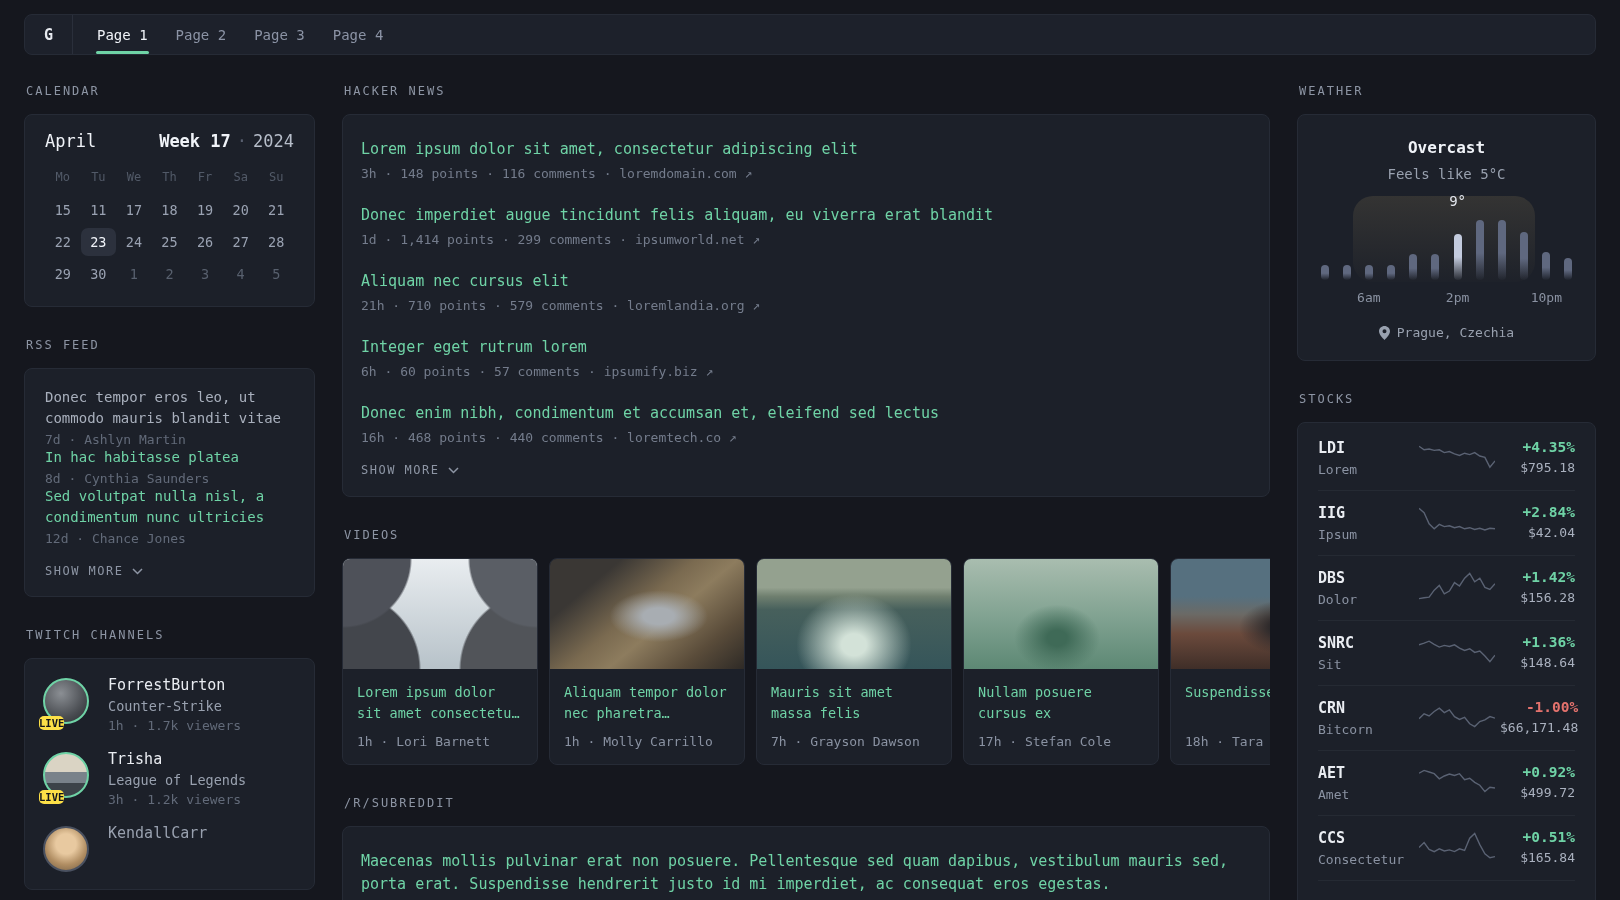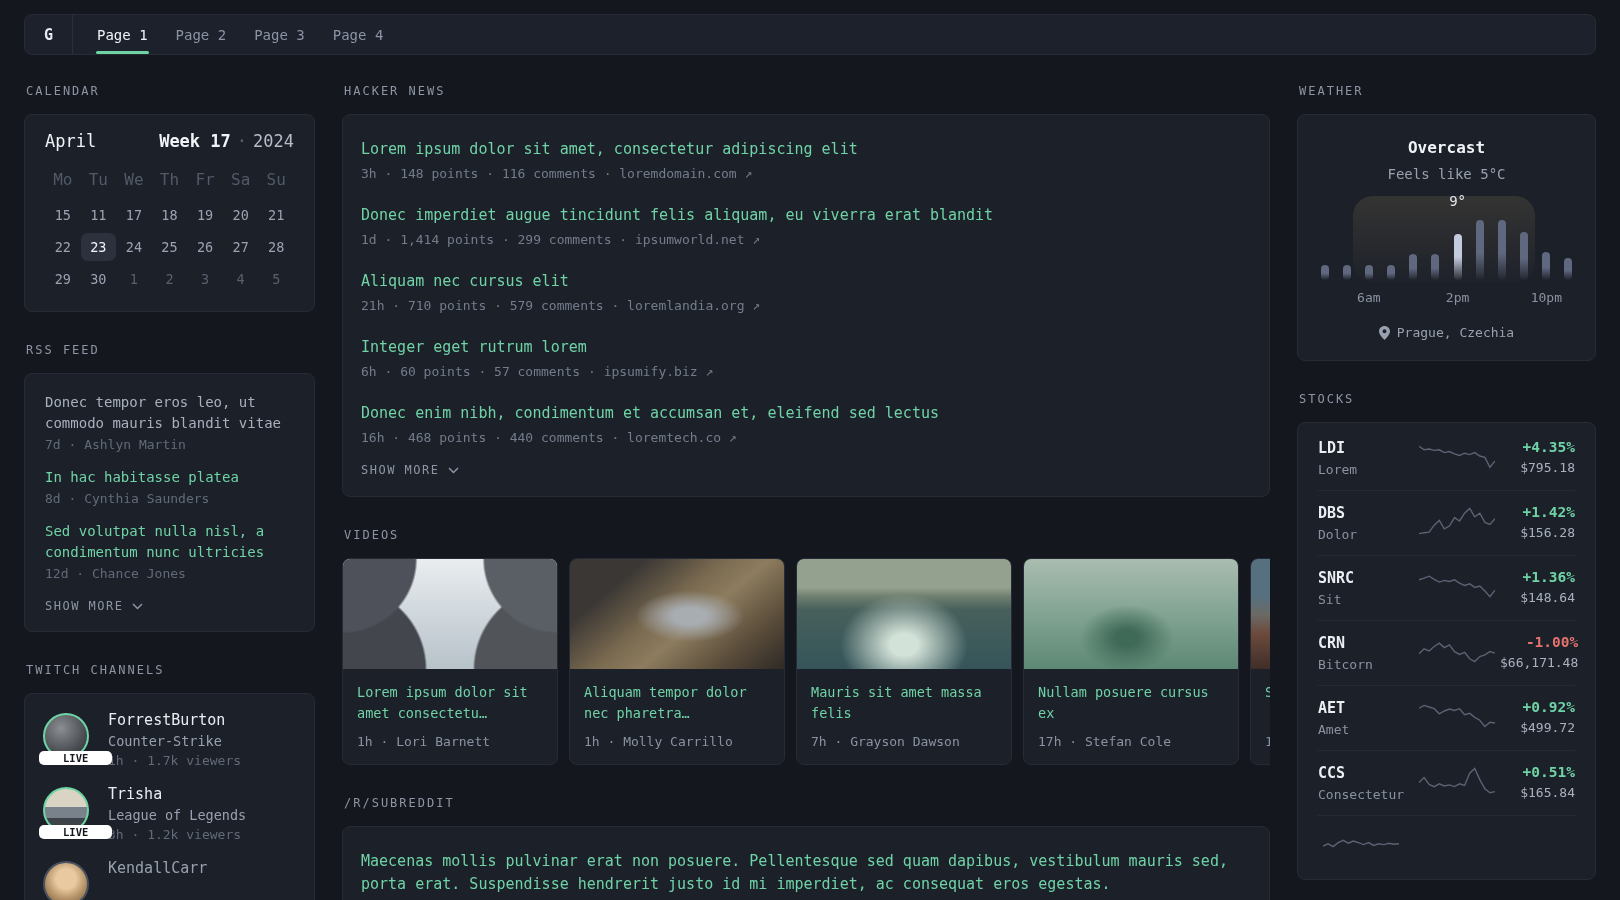--- a/index.html
+++ b/index.html
@@ -51,64 +51,64 @@
 
   
   .calendar-card{padding:16px 20px 18px}
   .cal-top{display:flex;justify-content:space-between;align-items:baseline}
   .cal-month{font-size:17px;color:#f0f3f8}
   .cal-week{font-size:17px;color:#b6bdc9}
   .cal-week b{color:#f0f3f8}
   .cal-dot{color:#596070;margin:0 6px;font-style:normal}
   .cal-grid{display:grid;grid-template-columns:repeat(7,1fr);margin-top:15px;
     row-gap:4px;text-align:center}
-  .cal-dow{font-size:16px;color:#525a68;padding:4px 0 8px}
+  .cal-dow{font-size:12px;color:#525a68;padding:4px 0 8px}
   .cal-day{font-size:13.5px;color:#9aa2b2;height:28px;line-height:28px;border-radius:7px}
   .cal-day.dim{color:#58606e}
   .cal-day.selected{background:#2c313d;color:#f0f3f8}
 
   
   .rss-card{padding:18px 20px}
-  .feed-item+.feed-item{margin-top:15px}
+  .feed-item+.feed-item{}
   .feed-title{display:block;font-size:14px;line-height:21px;color:var(--accent)}
   .feed-title.read{color:#a9b0bd}
   .feed-meta{font-size:13px;color:var(--txt-dim);margin-top:3px}
   .show-more{display:inline-flex;align-items:center;gap:8px;font-size:12px;
     letter-spacing:1.5px;color:#8d95a4;margin-top:18px;cursor:pointer;background:none;border:none;
     font-family:inherit;padding:0}
   .show-more svg{stroke:#8d95a4}
 
   
   .twitch-card{padding:17px 18px}
   .channel{display:flex;gap:17px;align-items:flex-start}
   .channel+.channel{margin-top:17px}
   .avatar-wrap{position:relative;flex:none;width:48px;padding-top:2px}
   .avatar{display:block;width:46px;height:46px;border-radius:50%;
     border:2px solid var(--accent)}
   .channel.offline .avatar{border-color:#4a5160}
-  .live-badge{position:absolute;left:-4px;bottom:-6px;background:#ffffff;color:#13161c;
-    font-size:10.5px;font-weight:bold;padding:1px 24px;border-radius:5px}
+  .live-badge{position:absolute;left:-4px;bottom:-6px;background:#fde047;color:#13161c;
+    font-size:10.5px;font-weight:bold;padding:1px 0;border-radius:5px}
   .channel-name{display:block;font-size:15px;color:#eaedf2}
   .channel.offline .channel-name{color:#99a1af}
   .channel-game{font-size:13.5px;color:#99a1af;margin-top:4px}
   .channel-meta{font-size:13px;color:var(--txt-dim);margin-top:4px}
   .av-forrest{background:radial-gradient(circle at 38% 32%,#8b8f94,#4a4d52 62%,#2a2c30)}
   .av-trisha{background:linear-gradient(#dad4c4 0 44%,#79828a 44% 68%,#3c4349 68%)}
   .av-kendall{background:radial-gradient(circle at 50% 38%,#e8c9a0 0 30%,#b08d62 62%,#6e5a42)}
 
   
   .posts-card{padding:23px 18px 19px}
   .post+.post{margin-top:23px}
   .post-title{display:block;font-size:15px;line-height:23px;color:var(--accent)}
   .post-meta{margin-top:5px;font-size:13px;color:var(--txt-meta)}
   .post-source{color:var(--txt-meta)}
 
   
   .videos{display:flex;gap:11px;overflow:hidden}
-  .video-card{width:216px;flex:none;background:var(--card-bg);
+  .video-card{width:196px;flex:none;background:var(--card-bg);
     border:1px solid var(--card-border);border-radius:8px;overflow:hidden;display:block}
   .thumb{height:110px}
   .video-title{margin:13px 14px 0;font-size:13.5px;line-height:21px;color:var(--accent);height:42px;overflow:hidden}
   .video-meta{margin:10px 14px 15px;font-size:13px;color:#8a92a2}
   .thumb-cross{background-image:
     radial-gradient(circle at 0 0,#4e5159 0 30%,transparent 31%),
     radial-gradient(circle at 100% 0,#5a5e65 0 30%,transparent 31%),
     radial-gradient(circle at 0 100%,#43464c 0 34%,transparent 35%),
     radial-gradient(circle at 100% 100%,#515459 0 34%,transparent 35%),
     linear-gradient(#e9edf0,#b7c2c9)}
@@ -410,20 +410,35 @@
                   <polyline points="0.0,7.2 5.1,10.8 10.1,10.0 15.2,11.4 20.3,10.8 25.3,13.6 30.4,12.5 35.5,14.8 40.5,16.4 45.6,14.2 50.7,15.6 55.7,13.6 60.8,17.0 65.9,18.4 70.9,28.2 76.0,22.0"></polyline>
                 </svg>
               </div>
               <div class="stock-vals">
                 <div class="stock-change up">+4.35%</div>
                 <div class="stock-price">$795.18</div>
               </div>
             </div>
             <div class="stock">
               <div class="stock-id">
+                <div class="stock-sym">IIG</div>
+                <div class="stock-name">Ipsum</div>
+              </div>
+              <div class="stock-chart">
+                <svg width="76" height="34">
+                  <polyline points="0.0,4.4 5.1,8.6 10.1,19.8 15.2,24.8 20.3,20.4 25.3,22.6 30.4,21.8 35.5,23.7 40.5,22.6 45.6,24.8 50.7,23.7 55.7,25.4 60.8,24.3 65.9,26.0 70.9,24.3 76.0,24.8"></polyline>
+                </svg>
+              </div>
+              <div class="stock-vals">
+                <div class="stock-change up">+2.84%</div>
+                <div class="stock-price">$42.04</div>
+              </div>
+            </div>
+            <div class="stock">
+              <div class="stock-id">
                 <div class="stock-sym">DBS</div>
                 <div class="stock-name">Dolor</div>
               </div>
               <div class="stock-chart">
                 <svg width="76" height="34">
                   <polyline points="0.0,29.6 5.1,28.8 10.1,28.2 15.2,21.2 20.3,16.4 25.3,24.8 30.4,22.0 35.5,13.6 40.5,17.0 45.6,9.2 50.7,4.4 55.7,12.8 60.8,9.2 65.9,18.4 70.9,20.4 76.0,14.8"></polyline>
                 </svg>
               </div>
               <div class="stock-vals">
                 <div class="stock-change up">+1.42%</div>

